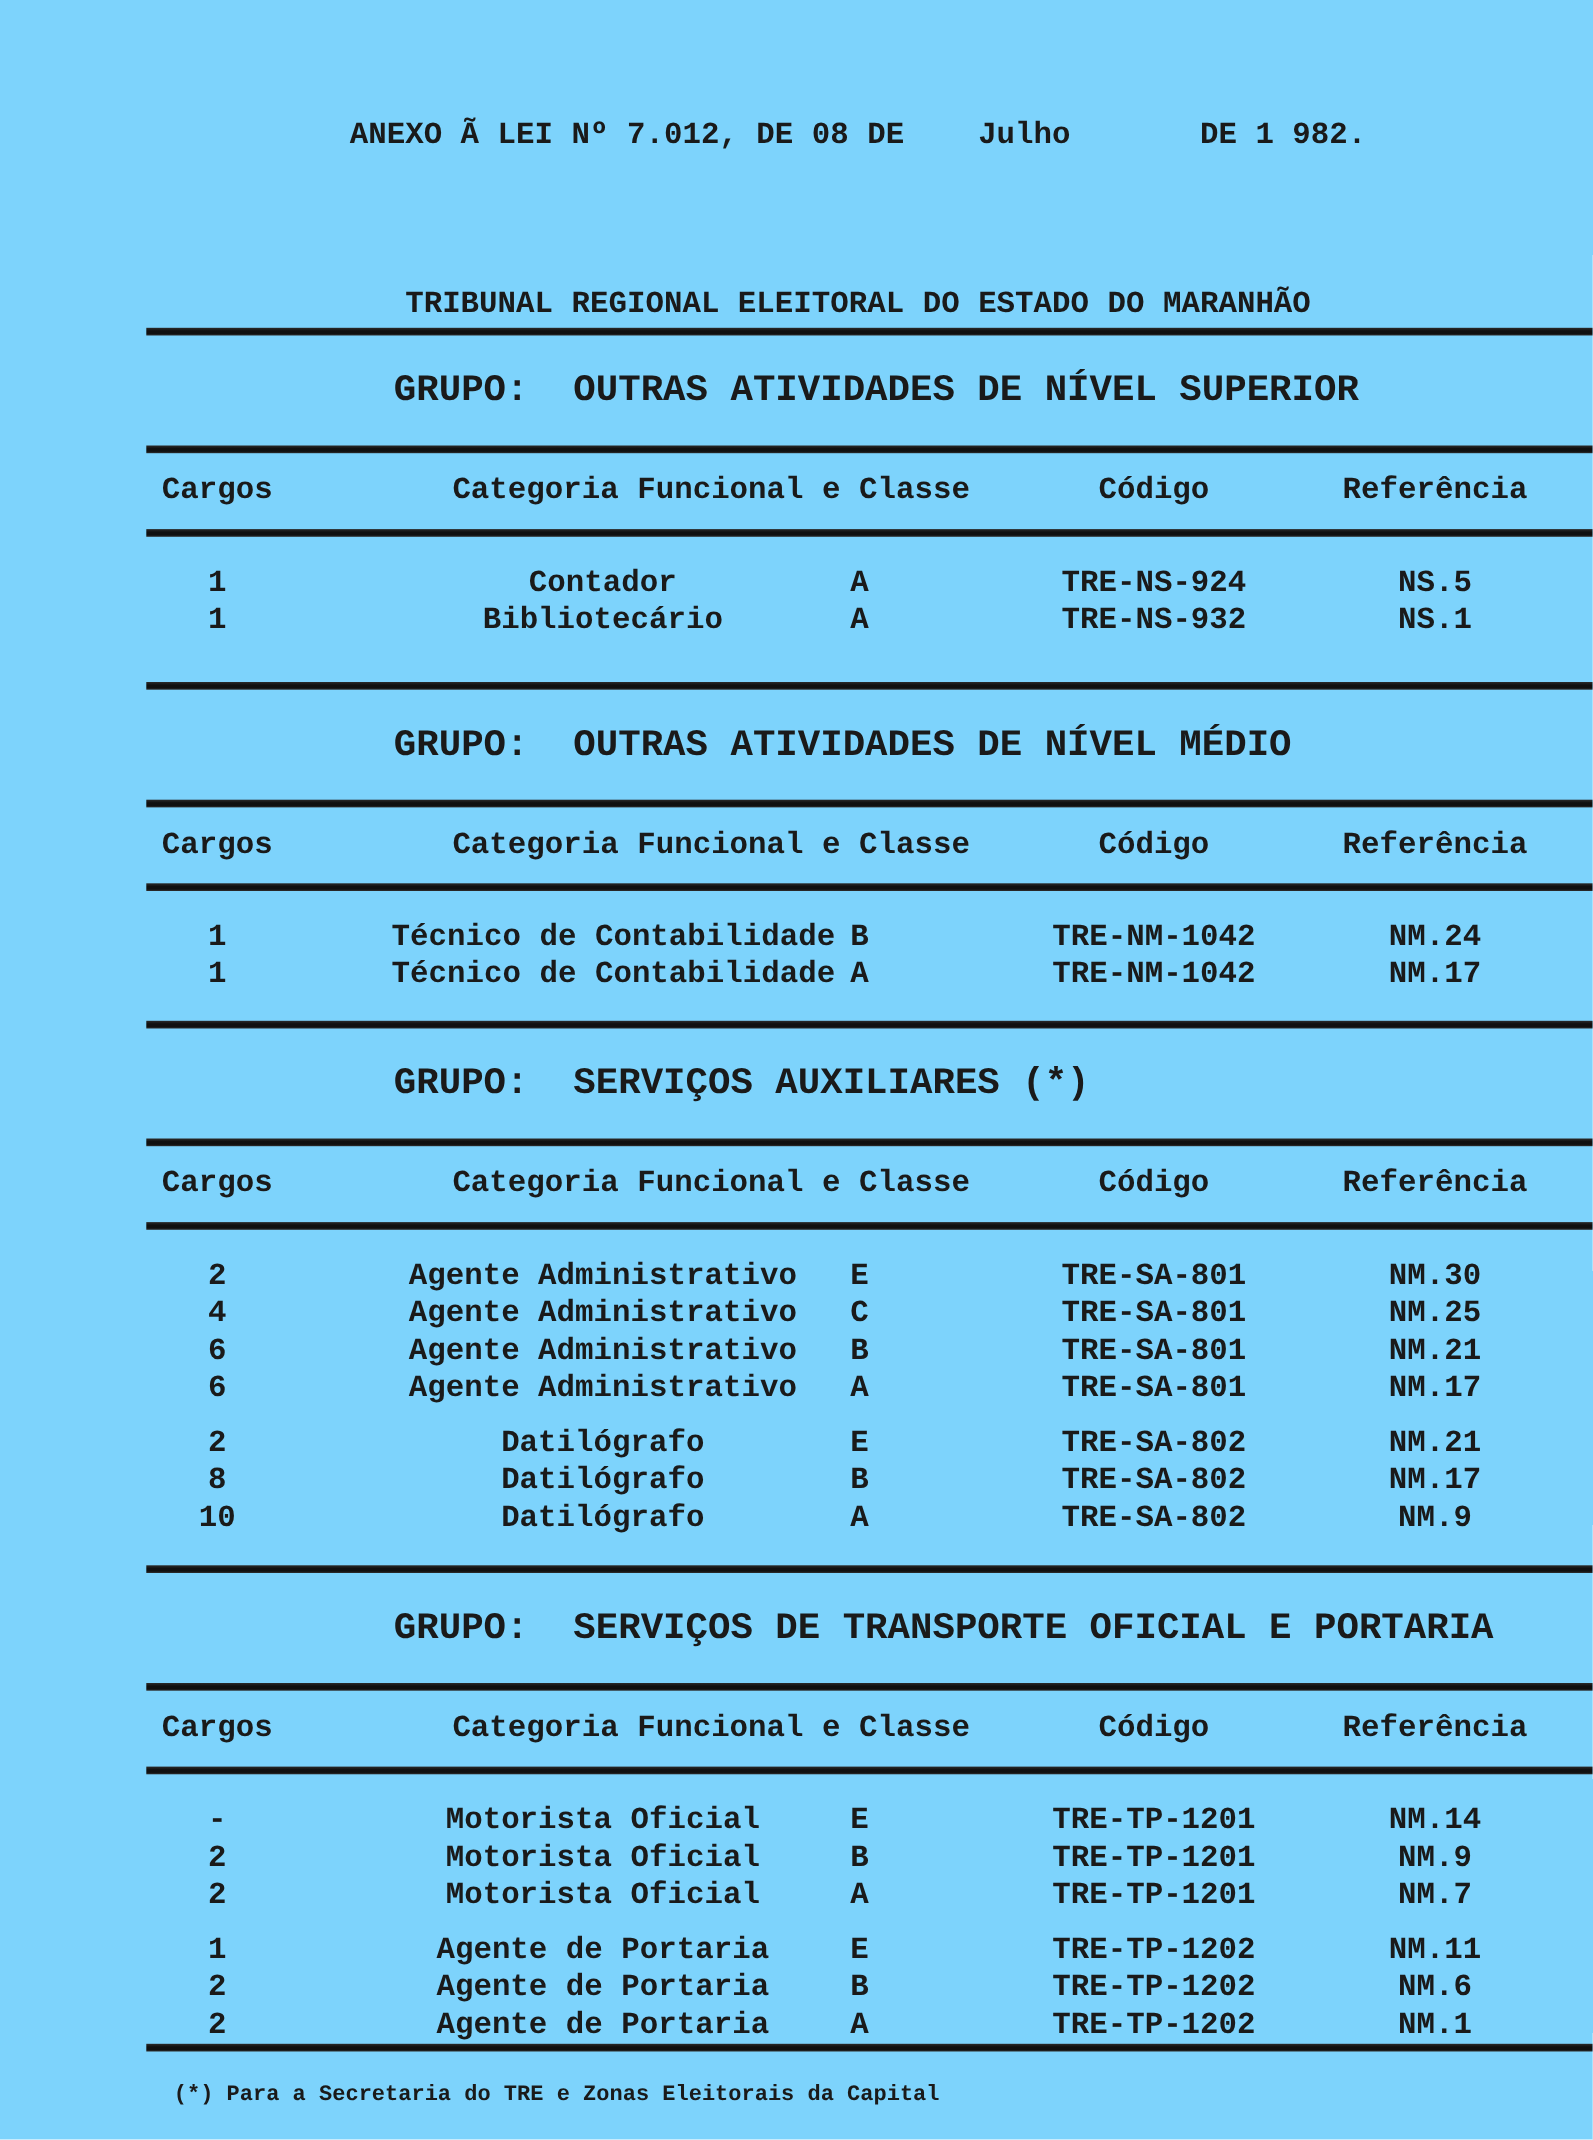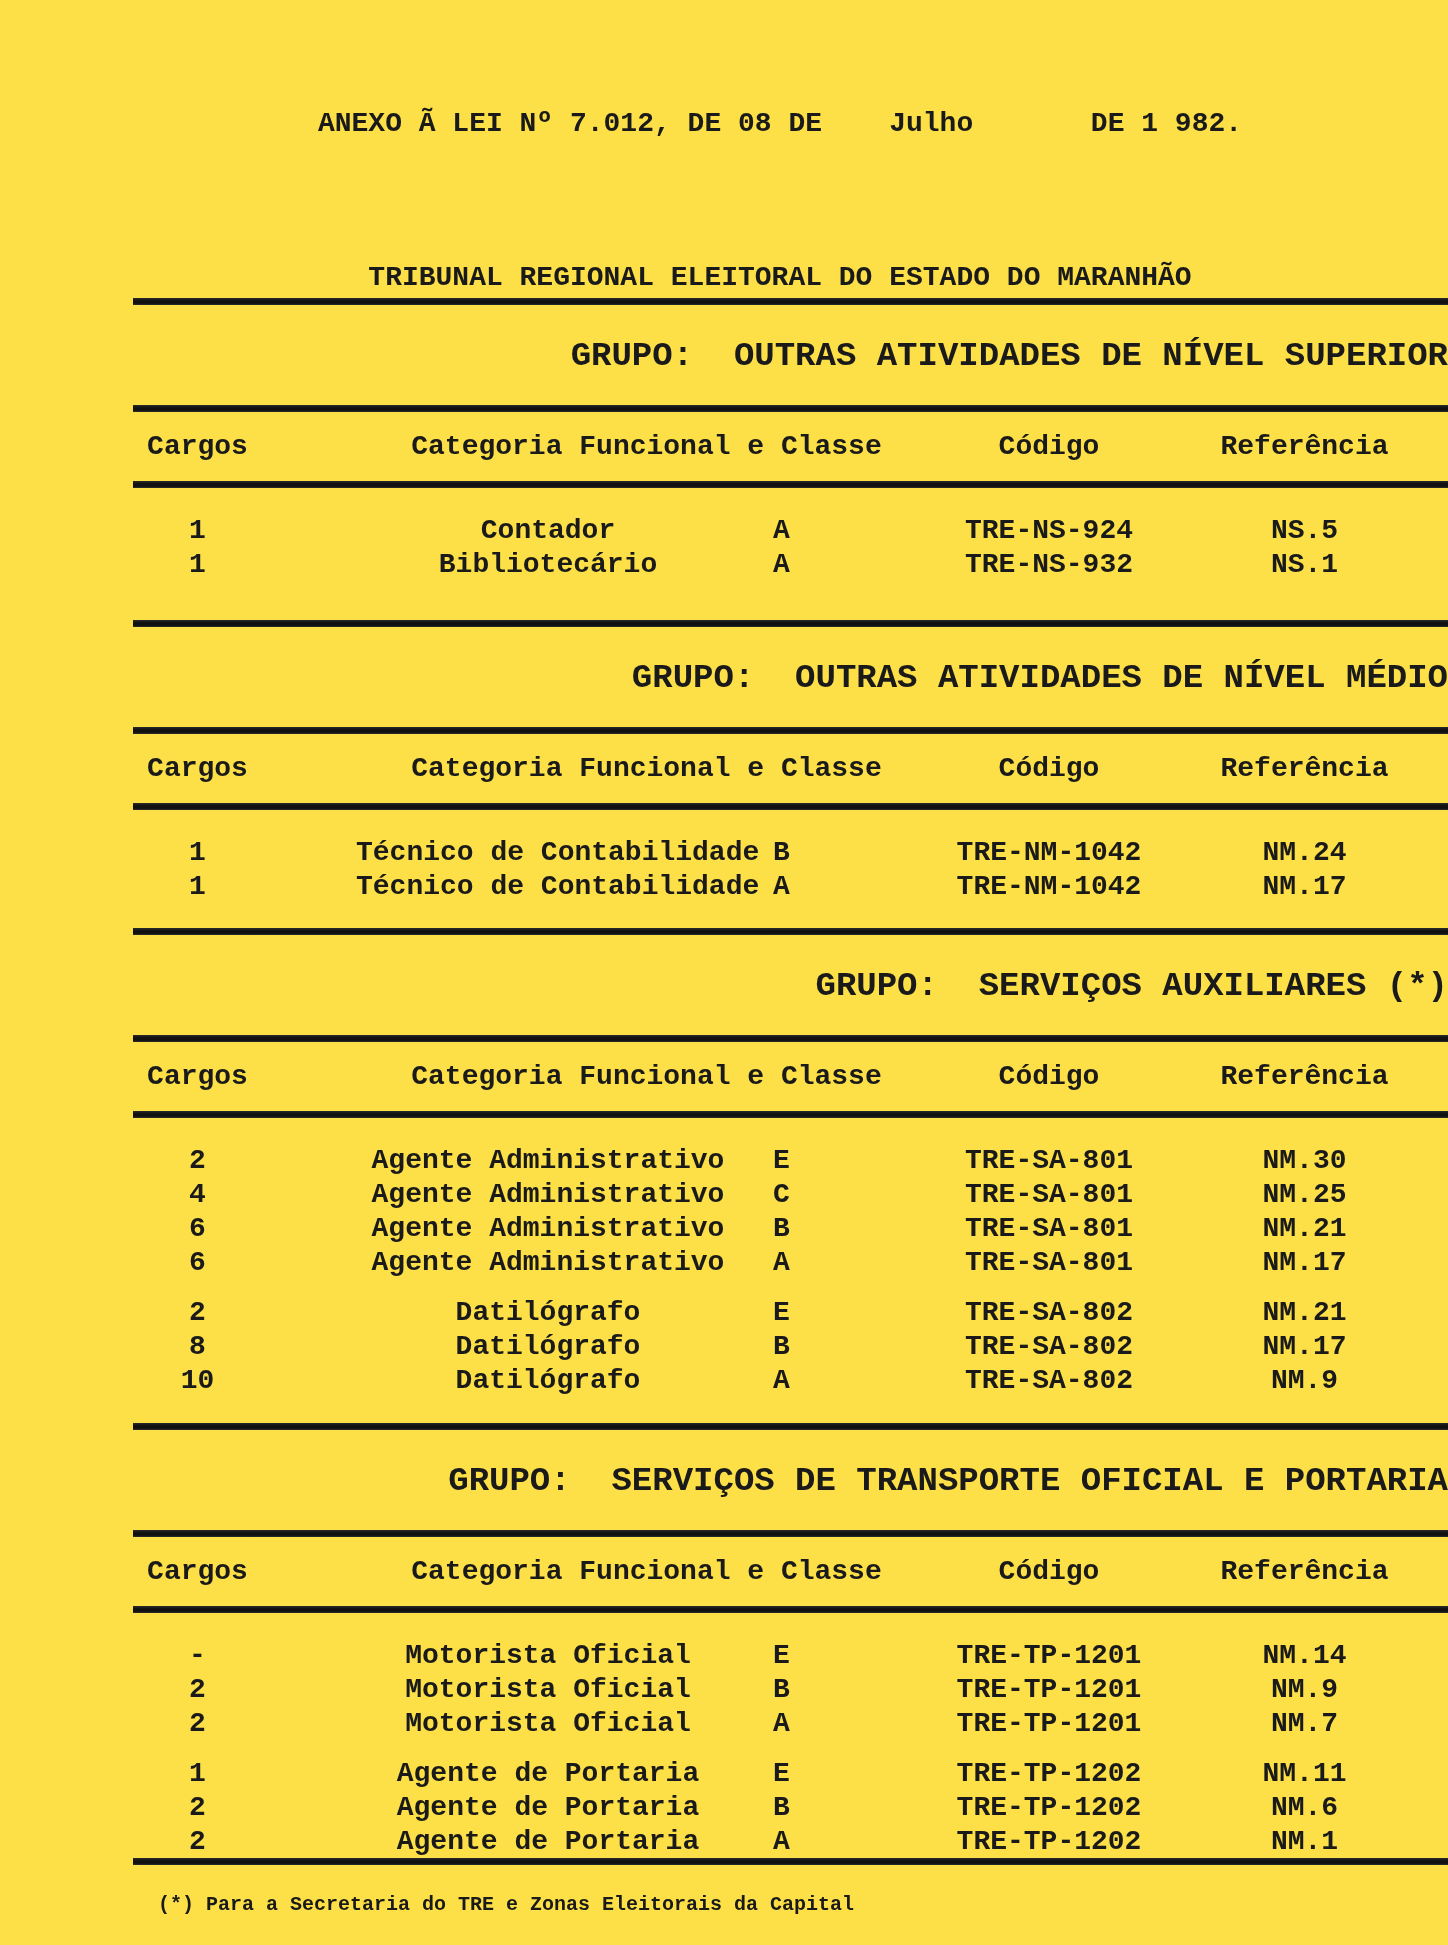--- a/index.html
+++ b/index.html
@@ -1,21 +1,21 @@
 <!DOCTYPE html>
 <html lang="pt-BR"><head>
 <meta charset="utf-8">
 <title>ANEXO A LEI Nº 7.012</title>
 <style>
   * { margin:0; padding:0; box-sizing:border-box; }
   html,body { background:#ffffff; }
   .page {
     position:relative;
     width:1448px; height:1945px;
-    background:#fde047;
+    background:#7dd3fc;
     color:#1a1a1a;
     font-family:"Liberation Mono","DejaVu Sans Mono",monospace;
     font-weight:700;
     overflow:hidden;
   }
   
   .doc-head {
     position:absolute; left:112px; top:14px; width:1336px;
     text-align:center; font-size:28px; line-height:44px; white-space:pre;
   }
@@ -23,21 +23,21 @@
   .doc-head .line3 { margin-top:16px; }
 
   
   .group { position:absolute; left:133px; right:0; }
   .rule {
     height:7px;
     background:linear-gradient(180deg,#2b2b2b 0%,#101010 40%,#101010 75%,#2f2f2f 100%);
   }
   .group-title {
     margin:30px 0 28px 225px;
-    font-size:34px; line-height:42px; font-weight:700; white-space:pre;text-align:right;
+    font-size:34px; line-height:42px; font-weight:700; white-space:pre;
   }
   .row {
     display:grid;
     grid-template-columns:147px 460px 197px 224px 1fr;
     font-size:28px; line-height:34px; white-space:pre;
   }
   .row > div { overflow:visible; }
   .head-row { margin:17px 0 16px 0; line-height:36px; }
   .head-row .c2 { grid-column:2 / 4; }
   .c1 { text-align:center; padding-right:18px; }

